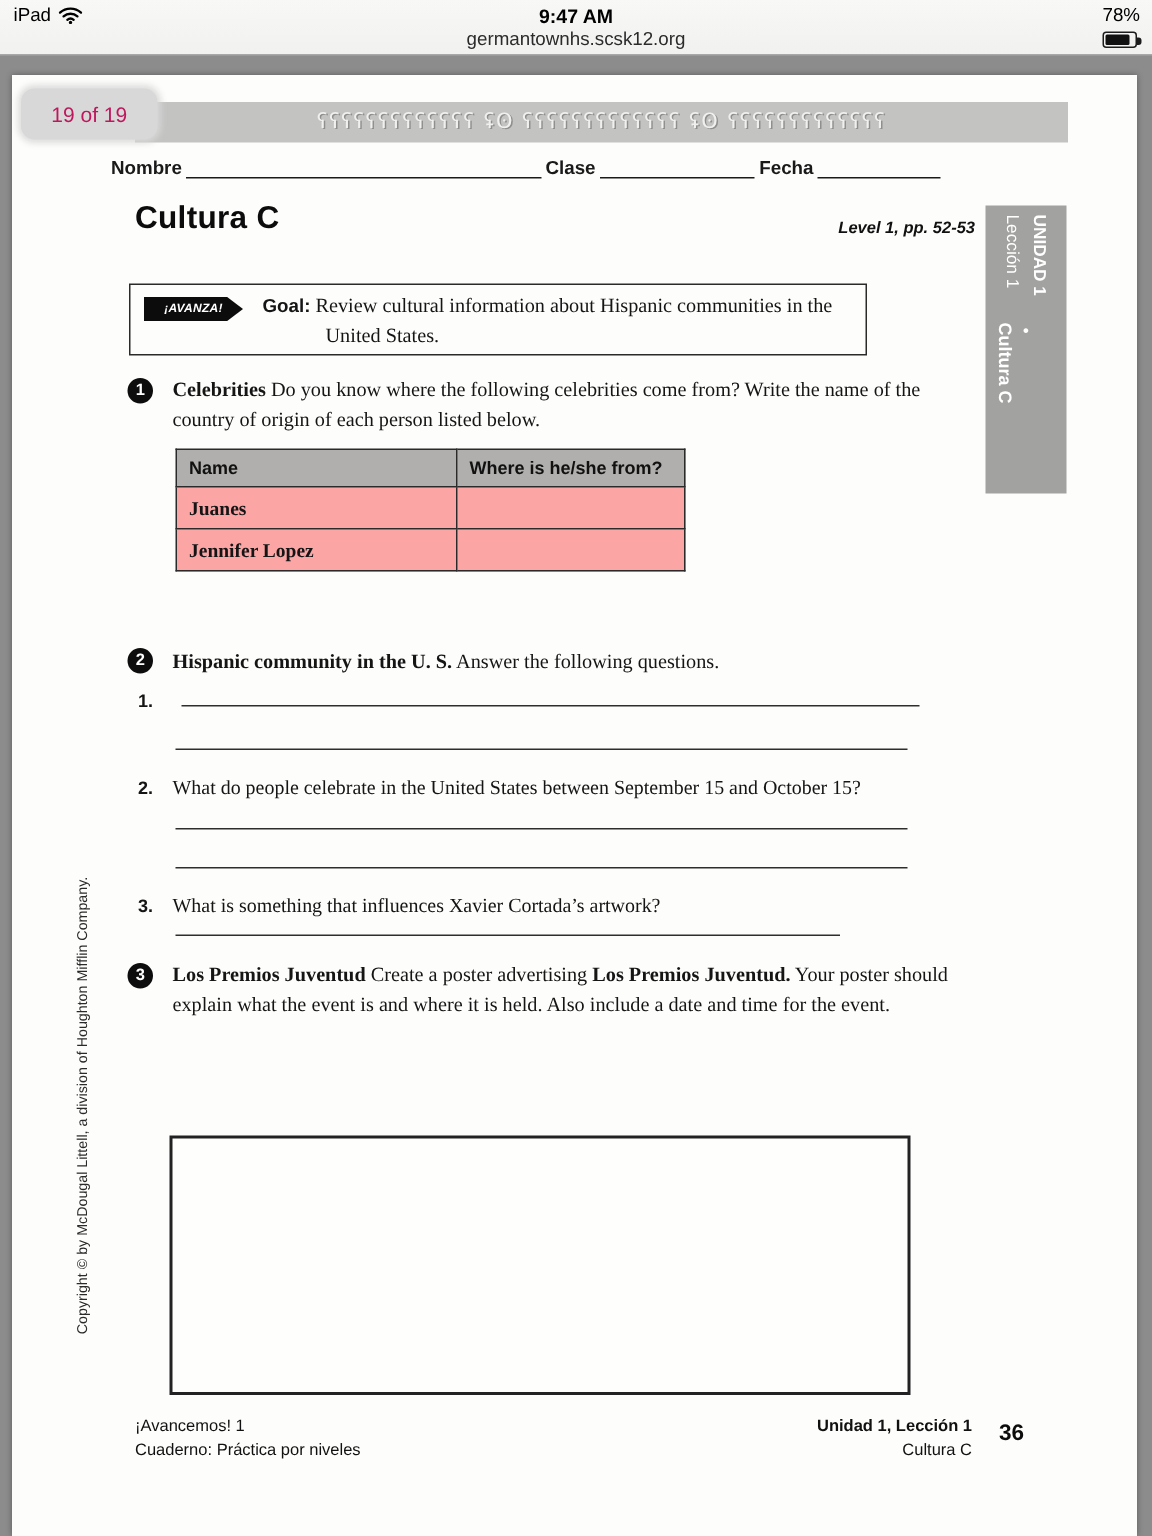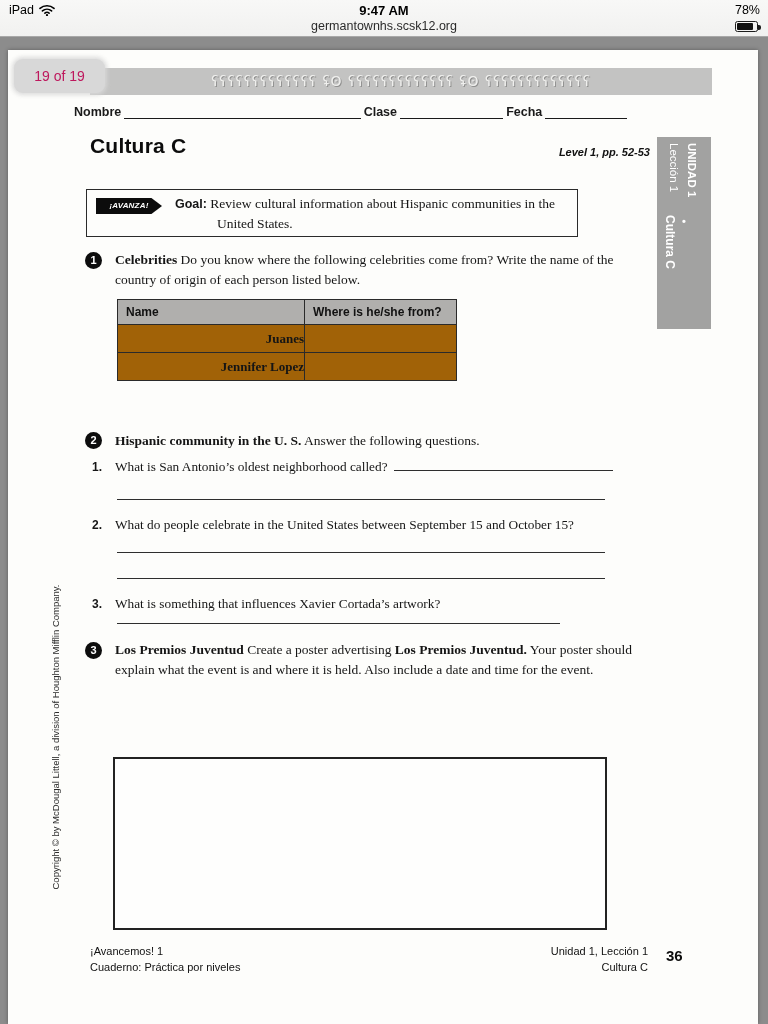--- a/index.html
+++ b/index.html
@@ -83,38 +83,38 @@
   .act-text { position:absolute; font-size:13.5px; line-height:1.45; }
 
   
   .cel-table { position:absolute; left:109px; top:249px; border-collapse:collapse;
     border:1.6px solid #1a1a1a; }
   .cel-table th { width:187px; height:25px; background:#b0afad; border:1.2px solid #2a2a2a;
     font-family:"Liberation Sans", sans-serif; font-size:12px; text-align:left;
     padding-left:8px; color:#111; }
   .cel-table th.col2 { width:152px; }
   .cel-table td { height:28px; border:1.2px solid #2a2a2a; font-weight:bold; font-size:13px;
-    padding-left:8px; background:#a16207;text-align:right; }
+    padding-left:8px; background:#fca5a5; }
 
   .q-row { position:absolute; left:84px; width:521px; display:flex; align-items:baseline;
     font-size:13.3px; }
   .q-num { font-family:"Liberation Sans", sans-serif; font-size:12px; font-weight:bold;
     width:23px; flex:none; }
   .answer-inline { flex:1 1 auto; border-bottom:1.3px solid #2e2e2e; height:14px; margin-left:6px; }
   .answer-line { position:absolute; border-top:1.3px solid #2e2e2e; height:0; }
 
   .poster-box { position:absolute; left:105px; top:707px; width:494px; height:173px;
     border:2px solid #222; background:#fefefd; }
 
   
   .footer-left { position:absolute; left:82px; top:893px; font-family:"Liberation Sans", sans-serif;
     font-size:11px; line-height:16px; color:#111; }
   .footer-right { position:absolute; right:110px; top:893px; text-align:right;
     font-family:"Liberation Sans", sans-serif; font-size:11px; line-height:16px; color:#111; }
-  .footer-right .bold { font-weight:normal; }
+  .footer-right .bold { font-weight:bold; }
   .footer-page-num { position:absolute; left:658px; top:897px; font-family:"Liberation Sans", sans-serif;
     font-size:15px; font-weight:bold; color:#0c0c0c; }
 
   .copyright { position:absolute; left:-116px; top:680px; width:330px; height:14px;
     transform:rotate(-90deg); font-family:"Liberation Sans", sans-serif; font-size:9.5px;
     color:#2a2a2a; text-align:center; }
 </style>
 </head>
 <body>
 
@@ -204,21 +204,20 @@
       </table>
 
       <div class="num-circle" style="left:77px; top:382px;">2</div>
       <div class="act-text" style="left:107px; top:381px; width:520px;">
         <b>Hispanic community in the U. S.</b>
         <span>Answer the following questions.</span>
       </div>
 
       <div class="q-row" style="top:407px;">
         <span class="q-num">1.</span>
-        <span>What is San Antonio’s oldest neighborhood called?</span>
         <span class="answer-inline"></span>
       </div>
       <div class="answer-line" style="left:109px; top:449px; width:488px;"></div>
 
       <div class="q-row" style="top:467px; width:530px;">
         <span class="q-num">2.</span>
         <span>What do people celebrate in the United States between September 15 and October 15?</span>
       </div>
       <div class="answer-line" style="left:109px; top:502px; width:488px;"></div>
       <div class="answer-line" style="left:109px; top:528px; width:488px;"></div>

